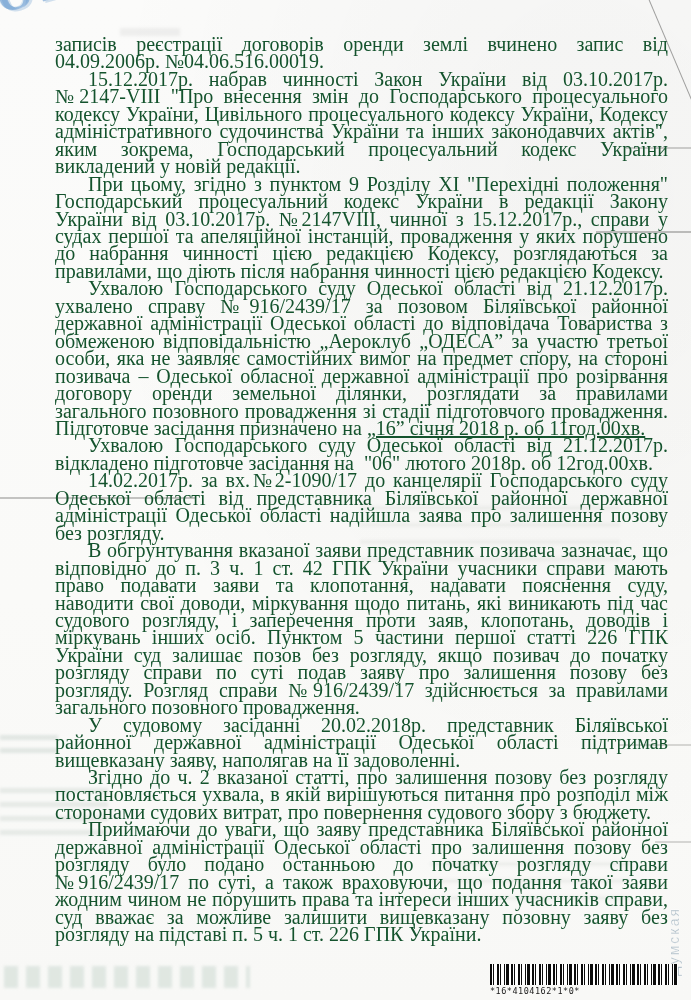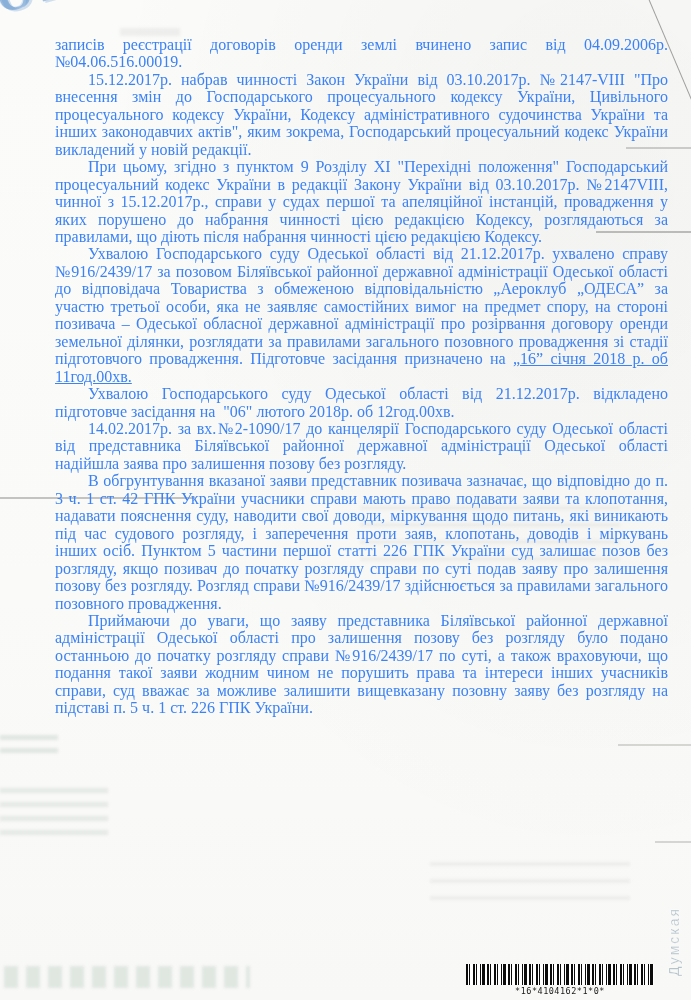--- a/index.html
+++ b/index.html
@@ -7,21 +7,21 @@
     width:691px;height:1000px;position:relative;overflow:hidden;
     background:
       radial-gradient(ellipse at 85% 20%, rgba(0,0,0,0.03), transparent 60%),
       linear-gradient(180deg,#fbfbfa 0%, #fafaf8 60%, #f8f8f6 100%);
     font-family:"Liberation Serif","DejaVu Serif",serif;
   }
   .page{position:absolute;inset:0;}
   
   .doc-text{
     position:absolute;left:55px;top:36px;width:613px;
-    font-size:16px;line-height:17.45px;color:#3b82f6;
+    font-size:20px;line-height:17.45px;color:#14532d;
     text-align:justify;
     -webkit-font-smoothing:antialiased;
   }
   .doc-text p{margin:0;}
   .doc-text p.indent{text-indent:33px;}
   .underline{text-decoration:underline;}
   
   .stamp{
     position:absolute;left:-48px;top:-16px;
     transform:rotate(-16deg);transform-origin:left top;
@@ -41,21 +41,21 @@
   .watermark{
     position:absolute;left:666px;top:976px;
     transform:rotate(-90deg);transform-origin:0 0;
     font-size:14px;letter-spacing:2px;
     color:rgba(150,170,182,0.85);
     -webkit-text-stroke:0.6px rgba(255,255,255,0.6);
     font-family:"Liberation Sans",sans-serif;
     white-space:nowrap;user-select:none;
   }
   
-  .barcode-wrap{position:absolute;left:466px;top:964px;width:188px;text-align:center;}
+  .barcode-wrap{position:absolute;left:490px;top:964px;width:188px;text-align:left;}
   .barcode-bars{
     height:21px;width:188px;
     background:repeating-linear-gradient(90deg,
       #0b0b0b 0 2px,#fff 2px 3px,#0b0b0b 3px 4px,#fff 4px 7px,
       #0b0b0b 7px 9px,#fff 9px 10px,#0b0b0b 10px 11px,#fff 11px 14px,
       #0b0b0b 14px 15px,#fff 15px 16px,#0b0b0b 16px 19px,#fff 19px 21px);
   }
   .barcode-text{
     font-family:"DejaVu Sans Mono",monospace;
     font-size:8.5px;color:#1a1a1a;letter-spacing:0.5px;margin-top:0.5px;
@@ -104,20 +104,22 @@
   <div class="bleed b6"></div>
 
   <div class="doc-text">
       <p><span>записів реєстрації договорів оренди землі вчинено запис від 04.09.2006р. №04.06.516.00019.</span></p>
       <p class="indent"><span>15.12.2017р. набрав чинності Закон України від 03.10.2017р. №2147-VIII "Про внесення змін до Господарського процесуального кодексу України, Цивільного процесуального кодексу України, Кодексу адміністративного судочинства України та інших законодавчих актів", яким зокрема, Господарський процесуальний кодекс України викладений у новій редакції.</span></p>
       <p class="indent"><span>При цьому, згідно з пунктом 9 Розділу XI "Перехідні положення" Господарський процесуальний кодекс України в редакції Закону України від 03.10.2017р. №2147VIII, чинної з 15.12.2017р., справи у судах першої та апеляційної інстанцій, провадження у яких порушено до набрання чинності цією редакцією Кодексу, розглядаються за правилами, що діють після набрання чинності цією редакцією Кодексу.</span></p>
       <p class="indent"><span>Ухвалою Господарського суду Одеської області від 21.12.2017р. ухвалено справу №916/2439/17 за позовом Біляївської районної державної адміністрації Одеської області до відповідача Товариства з обмеженою відповідальністю „Аероклуб „ОДЕСА” за участю третьої особи, яка не заявляє самостійних вимог на предмет спору, на стороні позивача – Одеської обласної державної адміністрації про розірвання договору оренди земельної ділянки, розглядати за правилами загального позовного провадження зі стадії підготовчого провадження. Підготовче засідання призначено на </span><span class="underline">„16” січня 2018 р. об 11год.00хв.</span></p>
       <p class="indent"><span>Ухвалою Господарського суду Одеської області від 21.12.2017р. відкладено підготовче засідання на &nbsp;"06" лютого 2018р. об 12год.00хв.</span></p>
       <p class="indent"><span>14.02.2017р. за вх.№2-1090/17 до канцелярії Господарського суду Одеської області від представника Біляївської районної державної адміністрації Одеської області надійшла заява про залишення позову без розгляду.</span></p>
       <p class="indent"><span>В обгрунтування вказаної заяви представник позивача зазначає, що відповідно до п. 3 ч. 1 ст. 42 ГПК України учасники справи мають право подавати заяви та клопотання, надавати пояснення суду, наводити свої доводи, міркування щодо питань, які виникають під час судового розгляду, і заперечення проти заяв, клопотань, доводів і міркувань інших осіб. Пунктом 5 частини першої статті 226 ГПК України суд залишає позов без розгляду, якщо позивач до початку розгляду справи по суті подав заяву про залишення позову без розгляду. Розгляд справи №916/2439/17 здійснюється за правилами загального позовного провадження.</span></p>
+      <p class="indent"><span>У судовому засіданні 20.02.2018р. представник Біляївської районної державної адміністрації Одеської області підтримав вищевказану заяву, наполягав на її задоволенні.</span></p>
+      <p class="indent"><span>Згідно до ч. 2 вказаної статті, про залишення позову без розгляду постановляється ухвала, в якій вирішуються питання про розподіл між сторонами судових витрат, про повернення судового збору з бюджету.</span></p>
       <p class="indent"><span>Приймаючи до уваги, що заяву представника Біляївської районної державної адміністрації Одеської області про залишення позову без розгляду було подано останньою до початку розгляду справи №916/2439/17 по суті, а також враховуючи, що подання такої заяви жодним чином не порушить права та інтереси інших учасників справи, суд вважає за можливе залишити вищевказану позовну заяву без розгляду на підставі п. 5 ч. 1 ст. 226 ГПК України.</span></p>
     </div>
 
   <div class="watermark">Думская</div>
 
   <div class="barcode-wrap">
     <div class="barcode-bars"></div>
     <div class="barcode-text">*16*4104162*1*0*</div>
   </div>
 

